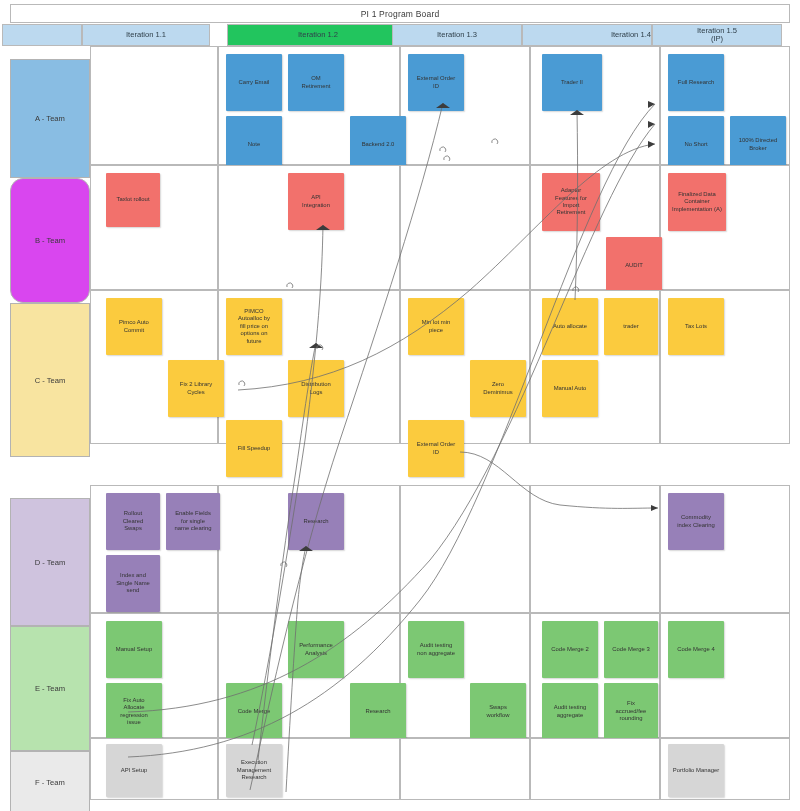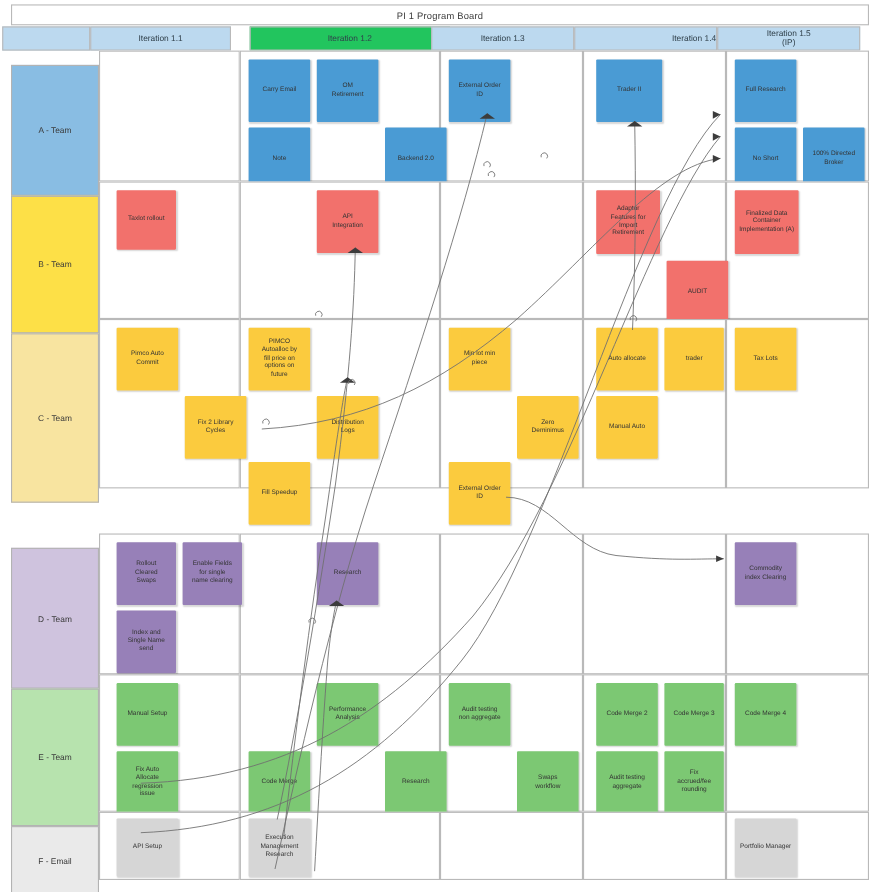--- a/index.html
+++ b/index.html
@@ -193,21 +193,21 @@
           </div>
           <div class="card" style="left: 578px; top: 70px; width: 56px; height: 57px; background: rgb(74, 155, 212);">
             <span>No Short</span>
           </div>
           <div class="card" style="left: 640px; top: 70px; width: 56px; height: 57px; background: rgb(74, 155, 212);">
             <span>100% Directed<br>Broker</span>
           </div>
         </div>
       </div>
       <div class="lane" style="top: 165px; height: 125px;">
-        <div class="lane-label" style="background: #fde047;">
+        <div class="lane-label" style="background: #d946ef; border-radius: 13px;">
           <span>B - Team</span>
         </div>
         <div class="lane-cells">
           <div class="lane-cell" style="left: 0px; width: 128px; border-color: rgb(185, 185, 185);"></div>
           <div class="lane-cell" style="left: 128px; width: 182px; border-color: rgb(185, 185, 185);"></div>
           <div class="lane-cell" style="left: 310px; width: 130px; border-color: rgb(185, 185, 185);"></div>
           <div class="lane-cell" style="left: 440px; width: 130px; border-color: rgb(185, 185, 185);"></div>
           <div class="lane-cell" style="left: 570px; width: 130px; border-color: rgb(185, 185, 185);"></div>
           <div class="card" style="left: 16px; top: 8px; width: 54px; height: 54px; background: rgb(242, 113, 108);">
             <span>Taxlot rollout</span>
@@ -344,21 +344,21 @@
           <div class="card" style="left: 514px; top: 70px; width: 54px; height: 57px; background: rgb(124, 200, 115);">
             <span>Fix<br>accrued/fee<br>rounding</span>
           </div>
           <div class="card" style="left: 578px; top: 8px; width: 56px; height: 57px; background: rgb(124, 200, 115);">
             <span>Code Merge 4</span>
           </div>
         </div>
       </div>
       <div class="lane" style="top: 738px; height: 62px;">
         <div class="lane-label" style="background: rgb(234, 234, 234);">
-          <span>F - Email</span>
+          <span>F - Team</span>
         </div>
         <div class="lane-cells">
           <div class="lane-cell" style="left: 0px; width: 128px; border-color: rgb(185, 185, 185);"></div>
           <div class="lane-cell" style="left: 128px; width: 182px; border-color: rgb(185, 185, 185);"></div>
           <div class="lane-cell" style="left: 310px; width: 130px; border-color: rgb(185, 185, 185);"></div>
           <div class="lane-cell" style="left: 440px; width: 130px; border-color: rgb(185, 185, 185);"></div>
           <div class="lane-cell" style="left: 570px; width: 130px; border-color: rgb(185, 185, 185);"></div>
           <div class="card" style="left: 16px; top: 6px; width: 56px; height: 53px; background: rgb(214, 214, 214);">
             <span>API Setup</span>
           </div>

